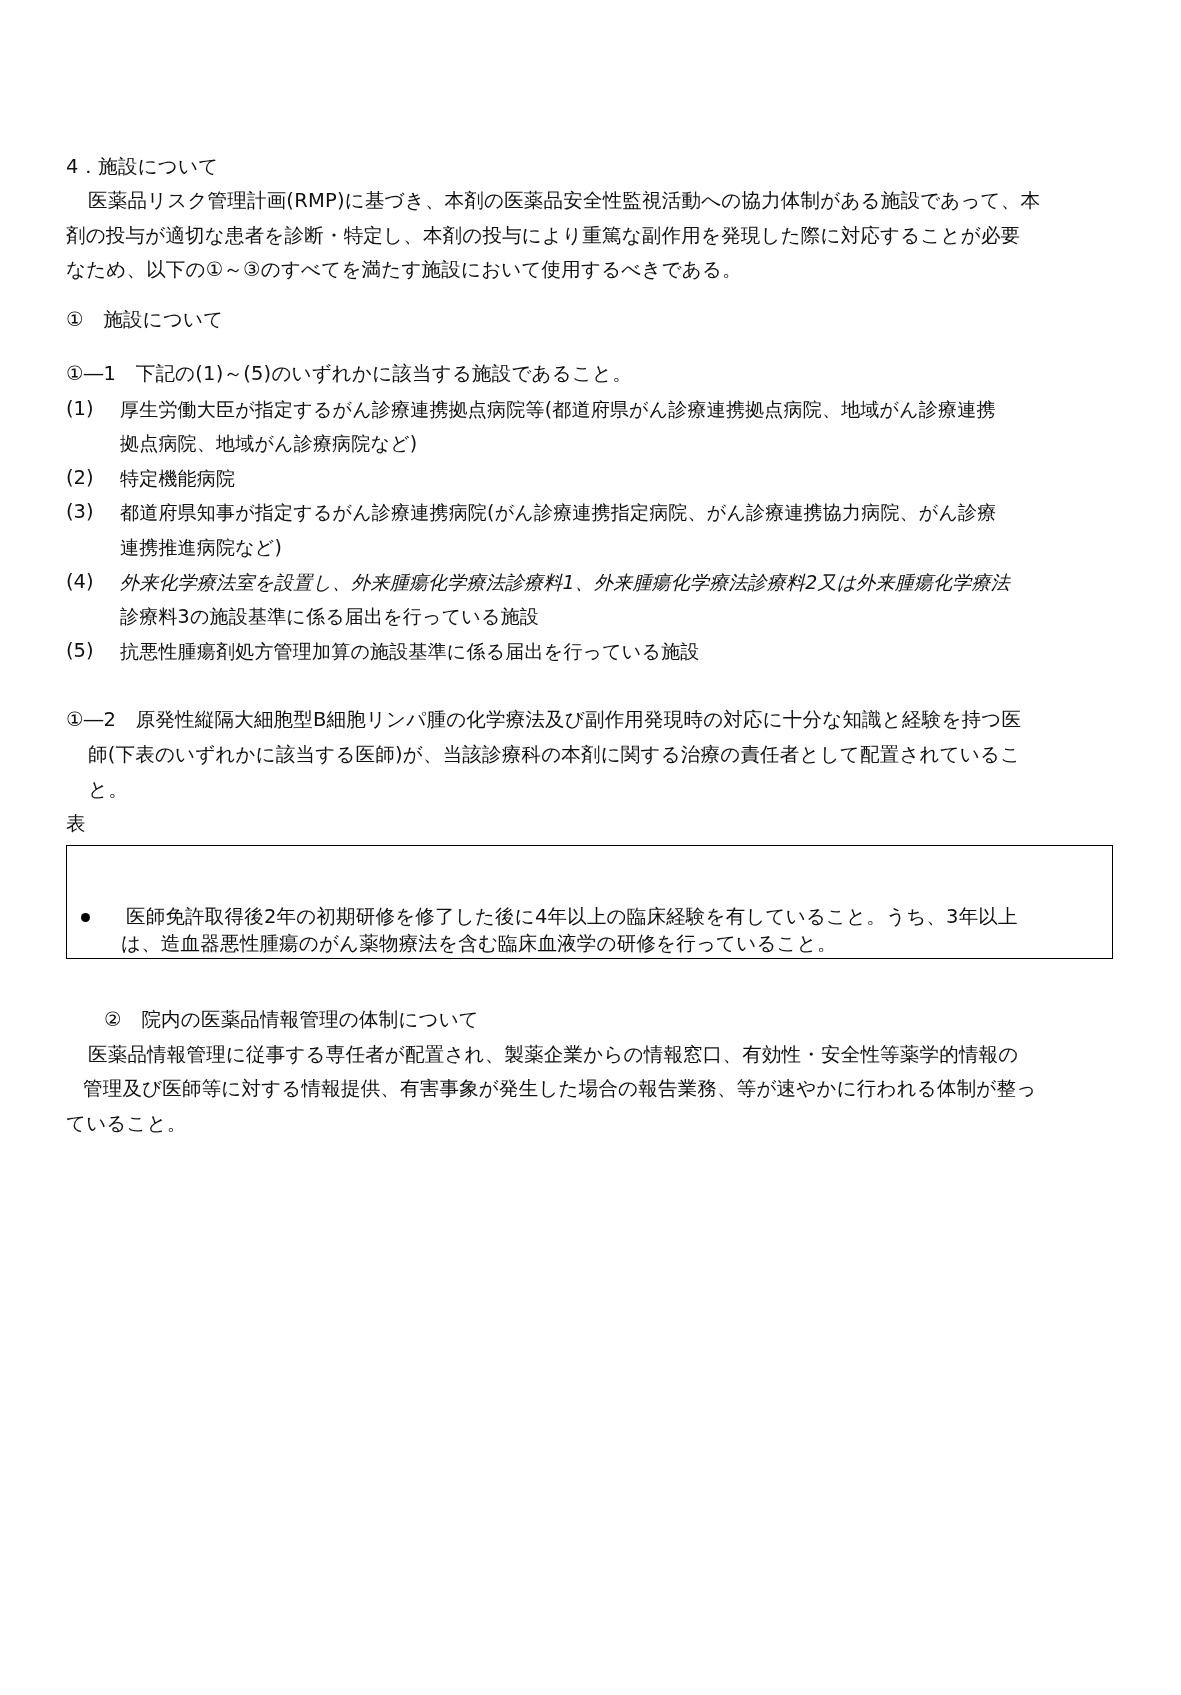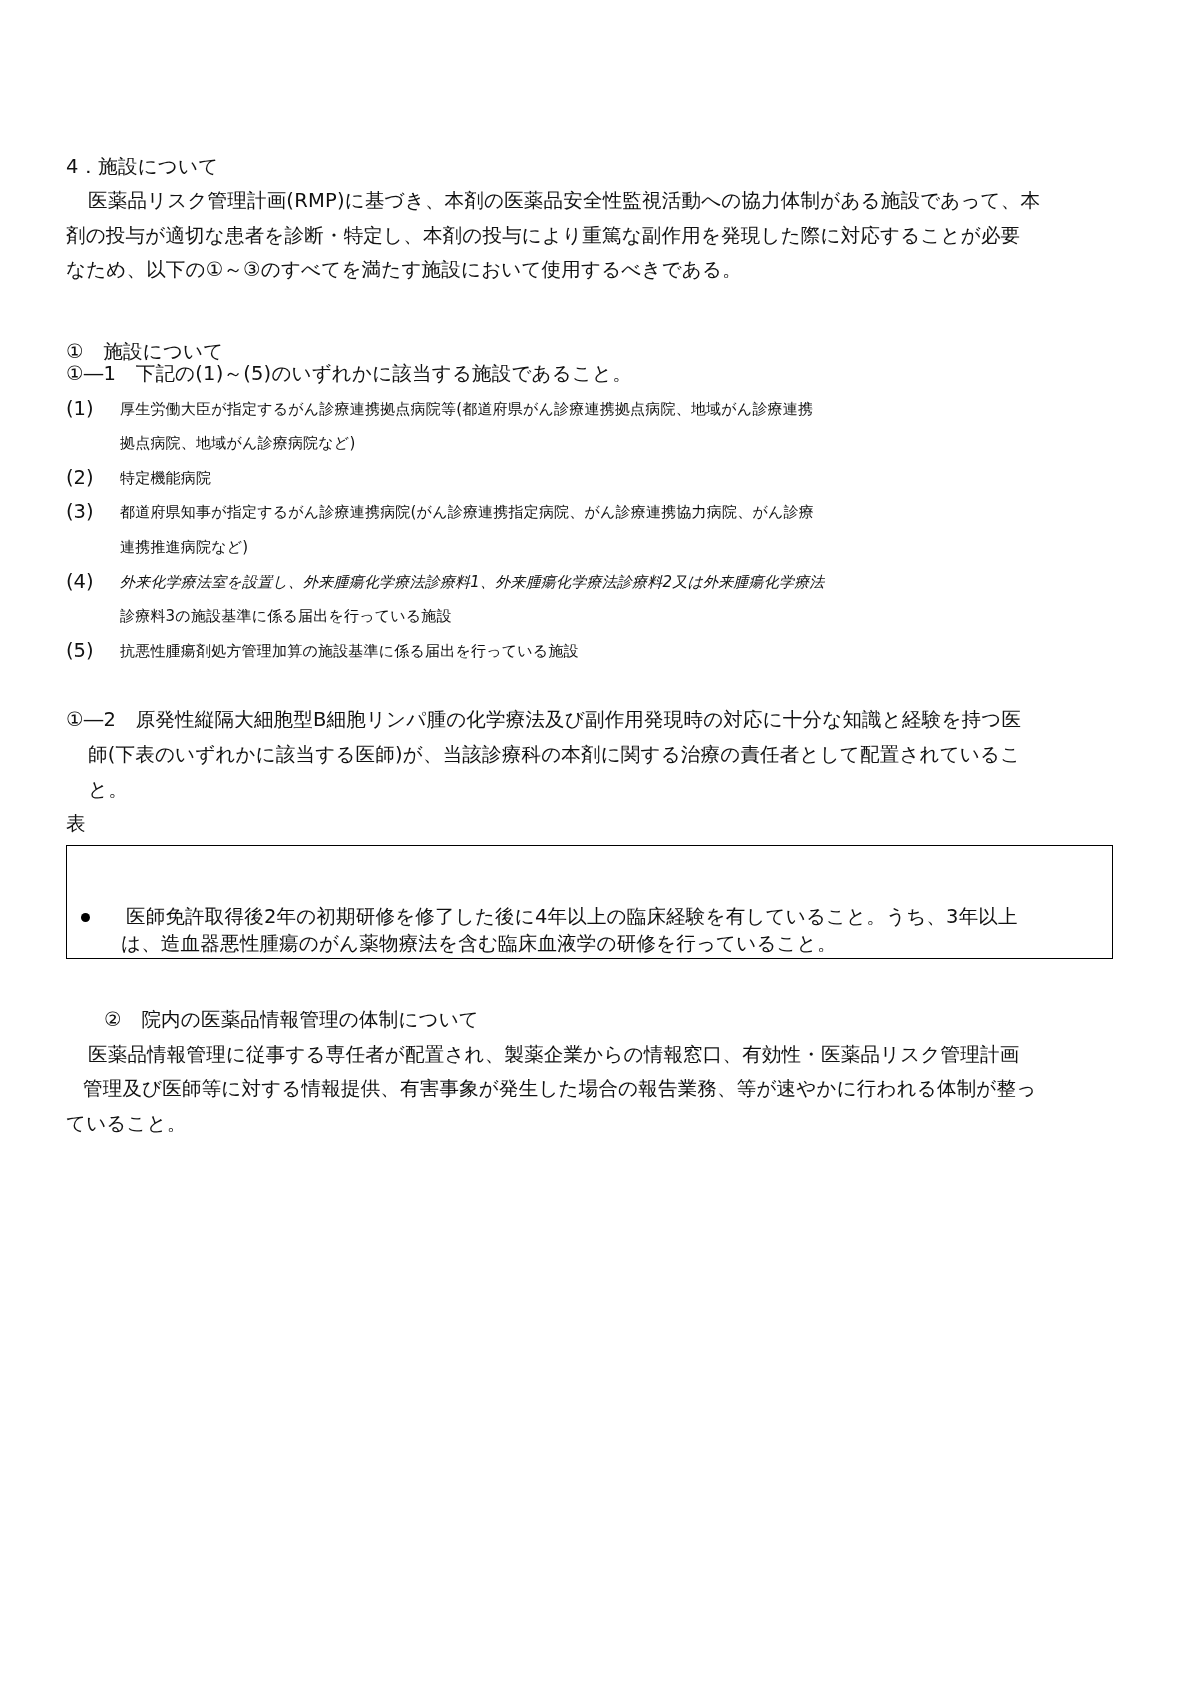--- a/index.html
+++ b/index.html
@@ -1,39 +1,39 @@
 <!DOCTYPE html>
 <html><head>
 <meta charset="utf-8">
 <style>
   html, body { margin:0; padding:0; background:#ffffff; }
   body { width:1181px; height:1695px; position:relative; overflow:hidden;
          font-family:"DejaVu Sans", "Liberation Sans", sans-serif; color:#111; }
   .line { position:absolute; left:66px; font-size:19.5px; white-space:nowrap; letter-spacing:0.2px; line-height:24px; }
   .indent1 { left:88px; }
   .item-num { position:absolute; left:66px; font-size:19.5px; white-space:nowrap; line-height:24px; }
-  .item-text { position:absolute; left:120px; font-size:15px; white-space:nowrap; line-height:24px; letter-spacing:0.2px; }
+  .item-text { position:absolute; left:120px; font-size:19px; white-space:nowrap; line-height:24px; letter-spacing:0.2px; }
   .table { position:absolute; left:66px; top:845px; width:1047px; height:114px; border:1.5px solid #000; box-sizing:border-box; }
   .row { position:absolute; left:0; width:100%; }
   .row1 { top:0; height:57px; border-bottom:1.5px solid #000; box-sizing:border-box; }
   .row2 { top:57px; height:57px; }
   .bullet { position:absolute; left:14px; top:10px; width:9px; height:9px; border-radius:50%; background:#000; }
   .cell-line { position:absolute; left:59px; font-size:19.5px; white-space:nowrap; line-height:24px; letter-spacing:0.2px; }
 </style>
 </head>
 <body>
 
 <div>
 
   <div class="line" style="top:155px;text-align:center;">4．施設について</div>
   <div class="line indent1" style="top:189px;">医薬品リスク管理計画(RMP)に基づき、本剤の医薬品安全性監視活動への協力体制がある施設であって、本</div>
   <div class="line" style="top:224px;">剤の投与が適切な患者を診断・特定し、本剤の投与により重篤な副作用を発現した際に対応することが必要</div>
   <div class="line" style="top:258px;">なため、以下の①～③のすべてを満たす施設において使用するべきである。</div>
 
-  <div class="line" style="top:340px;">①　施設について</div>
+  <div class="line" style="top:308px;">①　施設について</div>
   <div class="line" style="top:362px;">①―1　下記の(1)～(5)のいずれかに該当する施設であること。</div>
 
   <div>
     <div class="item-num" style="top:397px;">(1)</div>
     <div class="item-text" style="top:397px;">厚生労働大臣が指定するがん診療連携拠点病院等(都道府県がん診療連携拠点病院、地域がん診療連携</div>
     <div class="item-text" style="top:431px;">拠点病院、地域がん診療病院など)</div>
 
     <div class="item-num" style="top:466px;">(2)</div>
     <div class="item-text" style="top:466px;">特定機能病院</div>
 
@@ -57,17 +57,17 @@
 
   <div class="table">
     <div class="row row2">
       <span class="bullet"></span>
       <div class="cell-line" style="top:2px;">医師免許取得後2年の初期研修を修了した後に4年以上の臨床経験を有していること。うち、3年以上</div>
       <div class="cell-line" style="top:29px; left:54px;">は、造血器悪性腫瘍のがん薬物療法を含む臨床血液学の研修を行っていること。</div>
     </div>
   </div>
 
   <div class="line" style="top:1008px;margin-left:38px;">②　院内の医薬品情報管理の体制について</div>
-  <div class="line indent1" style="top:1043px;">医薬品情報管理に従事する専任者が配置され、製薬企業からの情報窓口、有効性・医薬品リスク管理計画</div>
+  <div class="line indent1" style="top:1043px;">医薬品情報管理に従事する専任者が配置され、製薬企業からの情報窓口、有効性・安全性等薬学的情報の</div>
   <div class="line" style="top:1077px;margin-left:17px;">管理及び医師等に対する情報提供、有害事象が発生した場合の報告業務、等が速やかに行われる体制が整っ</div>
   <div class="line" style="top:1112px;">ていること。</div>
 
 </div>
 
 </body></html>

